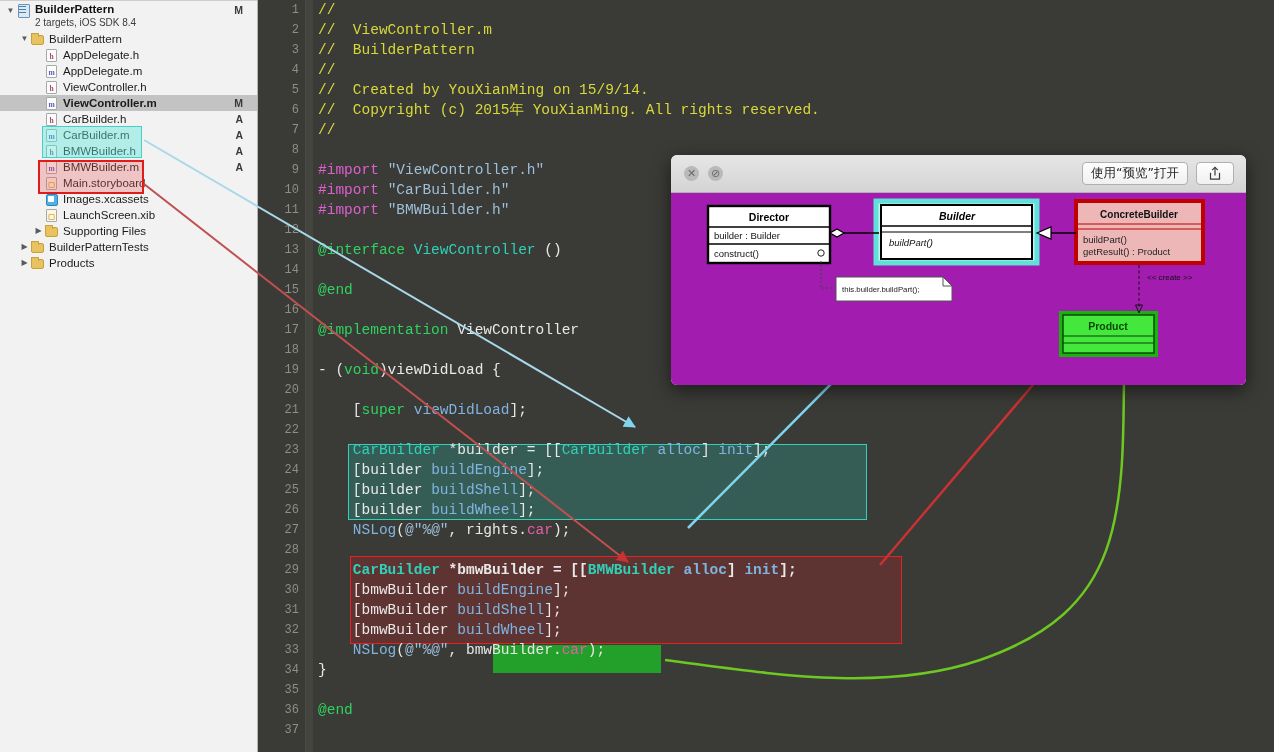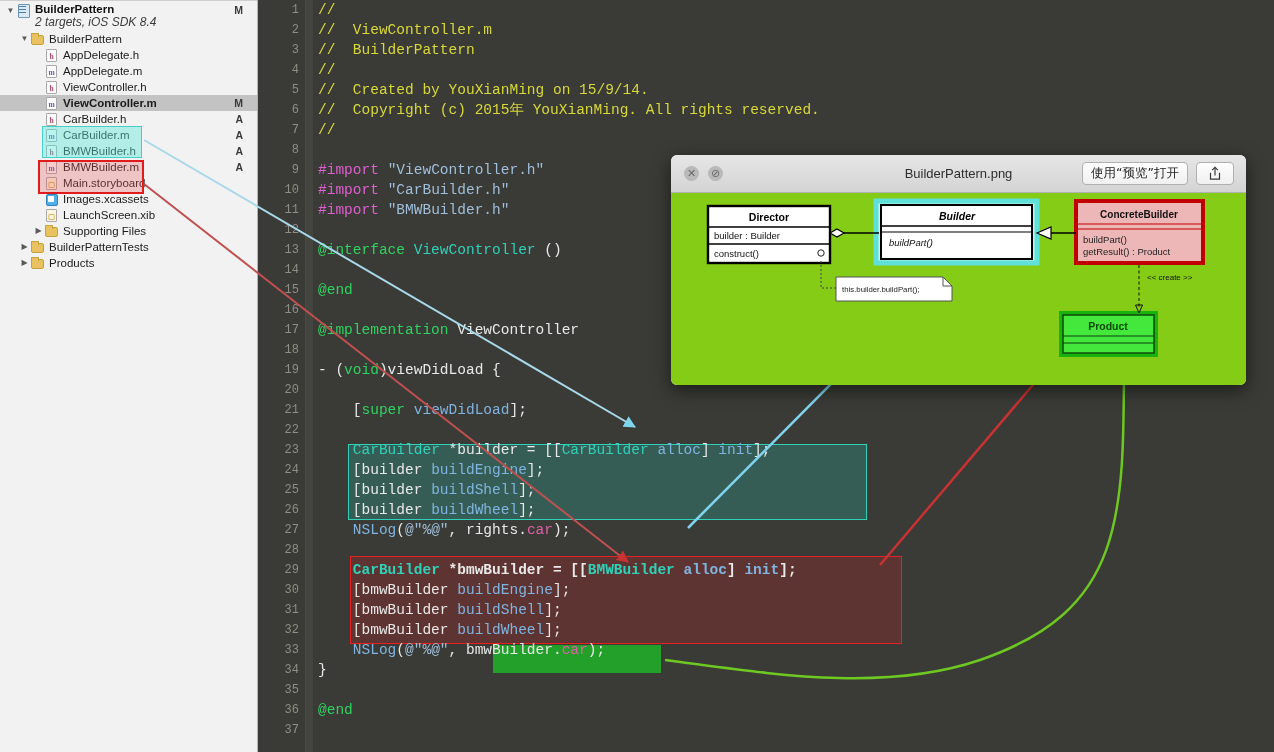--- a/index.html
+++ b/index.html
@@ -100,21 +100,21 @@
     width:7px; height:1px; background:#4f7fa5;
     box-shadow: 0 3px 0 #4f7fa5, 0 6px 0 #4f7fa5;
   }
   .nav-label { flex: 1 1 auto; overflow: hidden; text-overflow: ellipsis; }
   .nav-label.bold { font-weight: bold; }
   .nav-status {
     position:absolute; right: 14px;
     font-size: 10.5px; font-weight: bold; color: #3b3b3b;
   }
   .proj-title { font-size: 11.5px; font-weight: bold; color:#111; line-height: 13px; }
-  .proj-sub { font-size: 12px; color: #3c3c3c; line-height: 13px; font-style: italic; }
+  .proj-sub { font-size: 10px; color: #3c3c3c; line-height: 13px; }
 
   
   .hl-box { position:absolute; pointer-events:none; }
   #hl-car {
     left: 42px; top: 126px; width: 100px; height: 32px;
     background: rgba(90,230,220,0.42);
     border: 1px solid #46cfc6;
   }
   #hl-bmw {
     left: 38px; top: 160px; width: 106px; height: 34px;
@@ -232,21 +232,21 @@
     font-family: "DejaVu Sans", sans-serif;
   }
   #ql-sharebtn {
     position:absolute; right: 12px; top: 7px;
     width: 38px; height: 23px;
     background: linear-gradient(#fefefe,#f0f0f0);
     border: 1px solid #b0b0b0;
     border-radius: 4px;
     display:flex; align-items:center; justify-content:center;
   }
-  #qlbody { position:relative; height: 192px; background:#84cc16; }
+  #qlbody { position:relative; height: 192px; background:#a21caf; }
   #uml { position:absolute; left:0; top:0; width: 575px; height: 192px; }
 
   
   #arrows {
     position:absolute; left:0; top:0; width:1274px; height:752px;
     pointer-events:none;
   }
 </style>
 </head>
 <body>
@@ -498,21 +498,20 @@
   </svg>
 
   <div id="qlwin">
     <div id="qltitle">
       <div class="ql-btn">
           <span class="glyph">✕</span>
         </div>
       <div class="ql-btn">
           <span class="glyph">⊘</span>
         </div>
-      <div id="ql-filename">BuilderPattern.png</div>
       <div id="ql-openbtn">使用“预览”打开</div>
       <div id="ql-sharebtn">
         <svg width="14" height="15" viewBox="0 0 14 15">
           <path d="M7 1.5 L7 9.5" stroke="#3a3a3a" stroke-width="1.2" fill="none"></path>
           <path d="M4.2 4.2 L7 1.4 L9.8 4.2" stroke="#3a3a3a" stroke-width="1.2" fill="none"></path>
           <path d="M2.5 6.8 L2.5 13.2 L11.5 13.2 L11.5 6.8" stroke="#3a3a3a" stroke-width="1.2" fill="none"></path>
         </svg>
       </div>
     </div>
 

